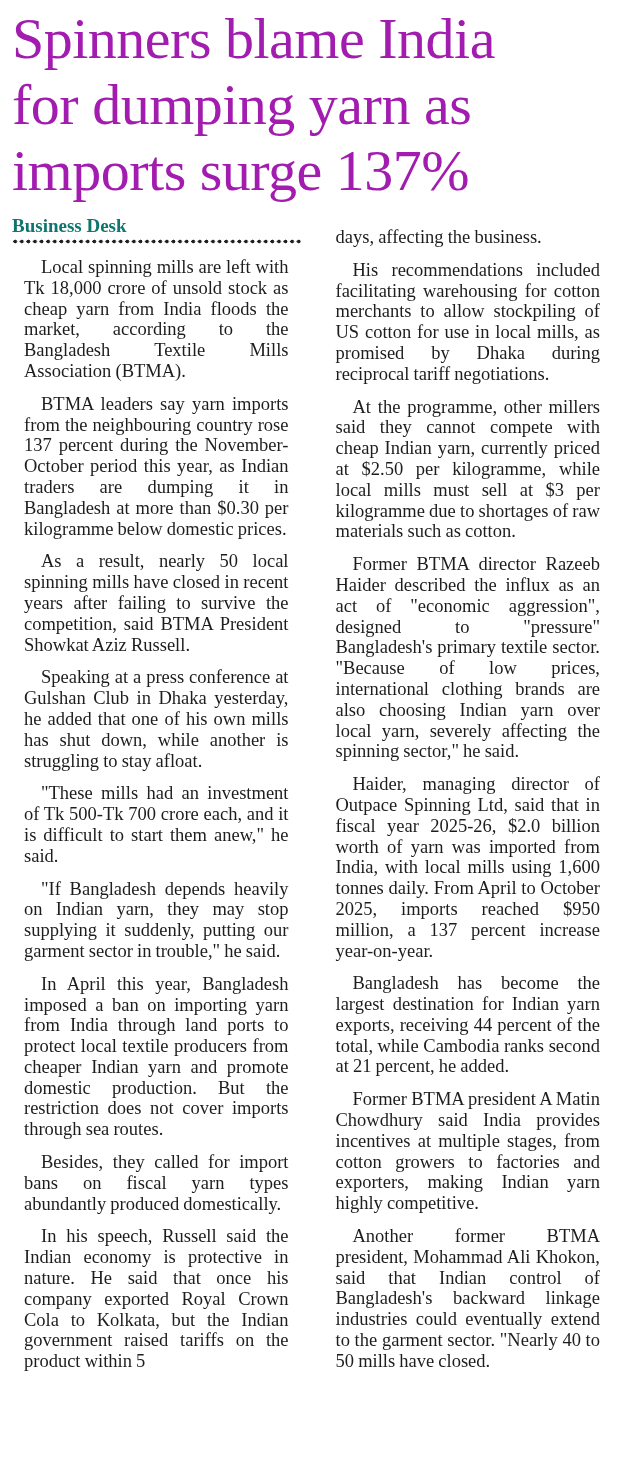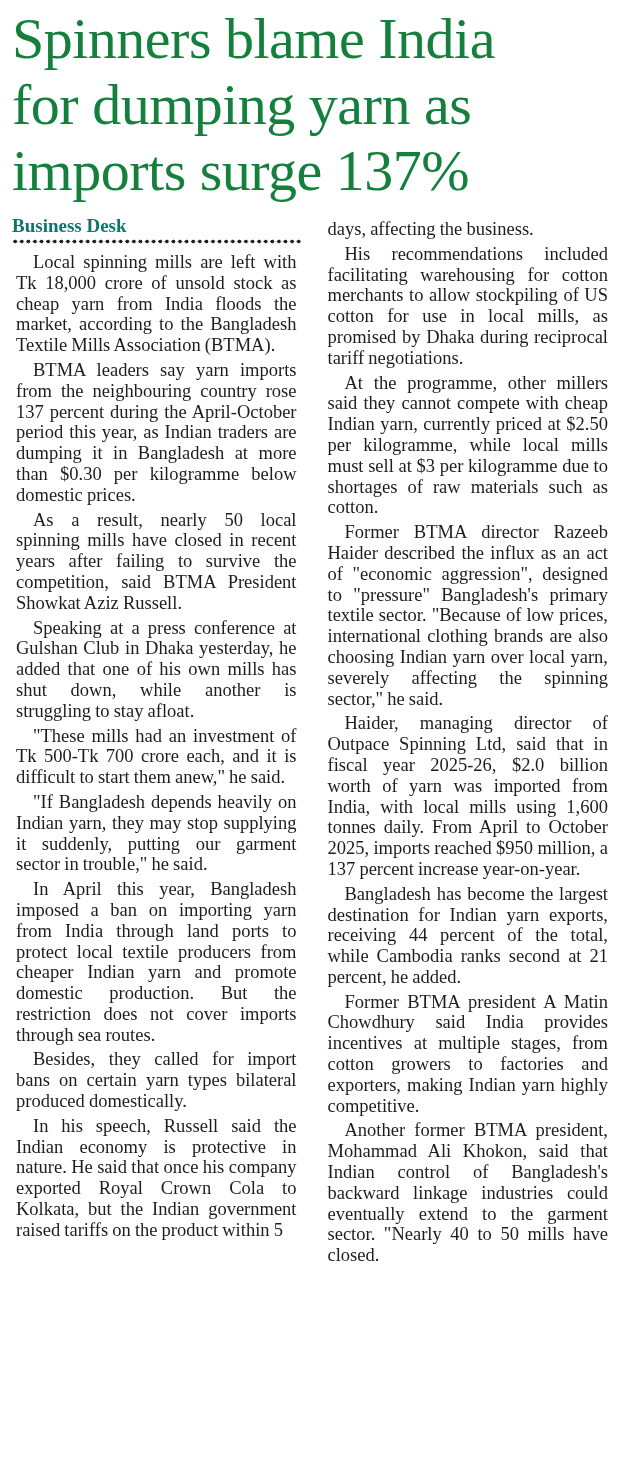--- a/index.html
+++ b/index.html
@@ -19,21 +19,21 @@
     height: 1475px;
     padding: 6px 12px 0 12px;
     background: #ffffff;
   }
   .headline {
     margin: 0 0 11px 0;
     font-size: 58px;
     line-height: 66px;
     font-weight: 400;
     letter-spacing: -0.5px;
-    color: #15803d;
+    color: #a21caf;
   }
   .headline .hl {
     display: block;
     white-space: nowrap;
   }
   .content {
     display: flex;
     gap: 23px;
   }
   .col {
@@ -48,21 +48,21 @@
     color: #0f766e;
   }
   .dotted-rule {
     height: 7px;
     margin: 1px 0 7px 0;
     background-image: radial-gradient(circle at 3.2px 3.5px, #202020 1.8px, transparent 2.1px);
     background-size: 6.6px 7px;
     background-repeat: repeat-x;
   }
   .body-para {
-    margin: 4px;
+    margin: 12px;
     font-size: 18.5px;
     line-height: 20.8px;
     color: #1d1d1d;
     text-align: justify;
     text-indent: 17px;
     word-spacing: -0.5px;
     hyphens: auto;
     -webkit-hyphens: auto;
   }
   .body-para.continuation {
@@ -82,27 +82,27 @@
 
   <div class="content">
 
     <div class="col">
       <div>
         <div class="byline-text">Business Desk</div>
         <div class="dotted-rule"></div>
       </div>
       <div>
           <p class="body-para">Local spinning mills are left with Tk 18,000 crore of unsold stock as cheap yarn from India floods the market, according to the Bangladesh Textile Mills Association (BTMA).</p>
-          <p class="body-para">BTMA leaders say yarn imports from the neighbouring country rose 137 percent during the April-October period this year, as Indian traders are dumping it in Bangladesh at more than $0.30 per kilogramme below domestic prices.</p>
+          <p class="body-para">BTMA leaders say yarn imports from the neighbouring country rose 137 percent during the November-October period this year, as Indian traders are dumping it in Bangladesh at more than $0.30 per kilogramme below domestic prices.</p>
           <p class="body-para">As a result, nearly 50 local spinning mills have closed in recent years after failing to survive the competition, said BTMA President Showkat Aziz Russell.</p>
           <p class="body-para">Speaking at a press conference at Gulshan Club in Dhaka yesterday, he added that one of his own mills has shut down, while another is struggling to stay afloat.</p>
           <p class="body-para">"These mills had an investment of Tk 500-Tk 700 crore each, and it is difficult to start them anew," he said.</p>
           <p class="body-para">"If Bangladesh depends heavily on Indian yarn, they may stop supplying it suddenly, putting our garment sector in trouble," he said.</p>
           <p class="body-para">In April this year, Bangladesh imposed a ban on importing yarn from India through land ports to protect local textile producers from cheaper Indian yarn and promote domestic production. But the restriction does not cover imports through sea routes.</p>
-          <p class="body-para">Besides, they called for import bans on certain yarn types bilateral produced domestically.</p>
+          <p class="body-para">Besides, they called for import bans on fiscal yarn types abundantly produced domestically.</p>
           <p class="body-para">In his speech, Russell said the Indian economy is protective in nature. He said that once his company exported Royal Crown Cola to Kolkata, but the Indian government raised tariffs on the product within 5</p>
         </div>
     </div>
 
     <div class="col">
       <div>
           <p class="body-para continuation">days, affecting the business.</p>
           <p class="body-para">His recommendations included facilitating warehousing for cotton merchants to allow stockpiling of US cotton for use in local mills, as promised by Dhaka during reciprocal tariff negotiations.</p>
           <p class="body-para">At the programme, other millers said they cannot compete with cheap Indian yarn, currently priced at $2.50 per kilogramme, while local mills must sell at $3 per kilogramme due to shortages of raw materials such as cotton.</p>
           <p class="body-para">Former BTMA director Razeeb Haider described the influx as an act of "economic aggression", designed to "pressure" Bangladesh's primary textile sector. "Because of low prices, international clothing brands are also choosing Indian yarn over local yarn, severely affecting the spinning sector," he said.</p>

